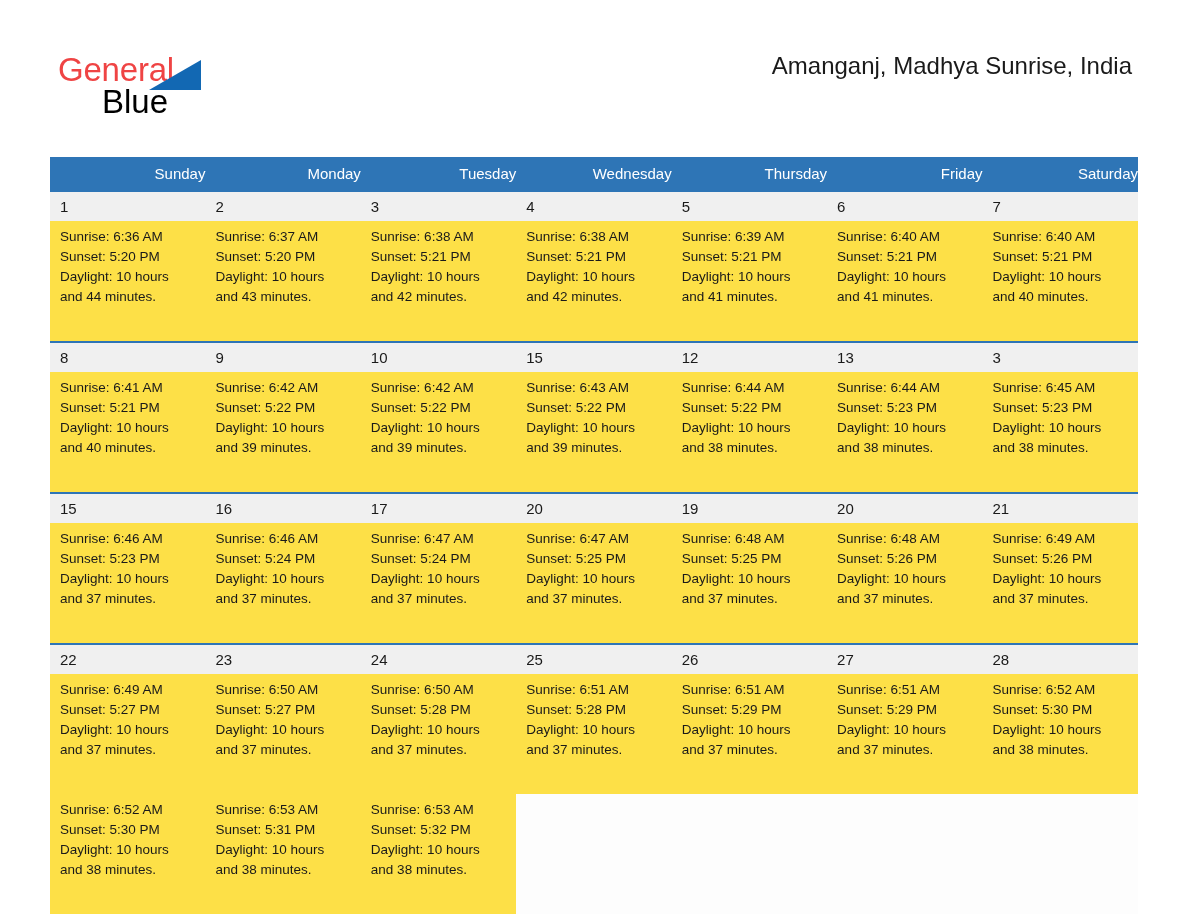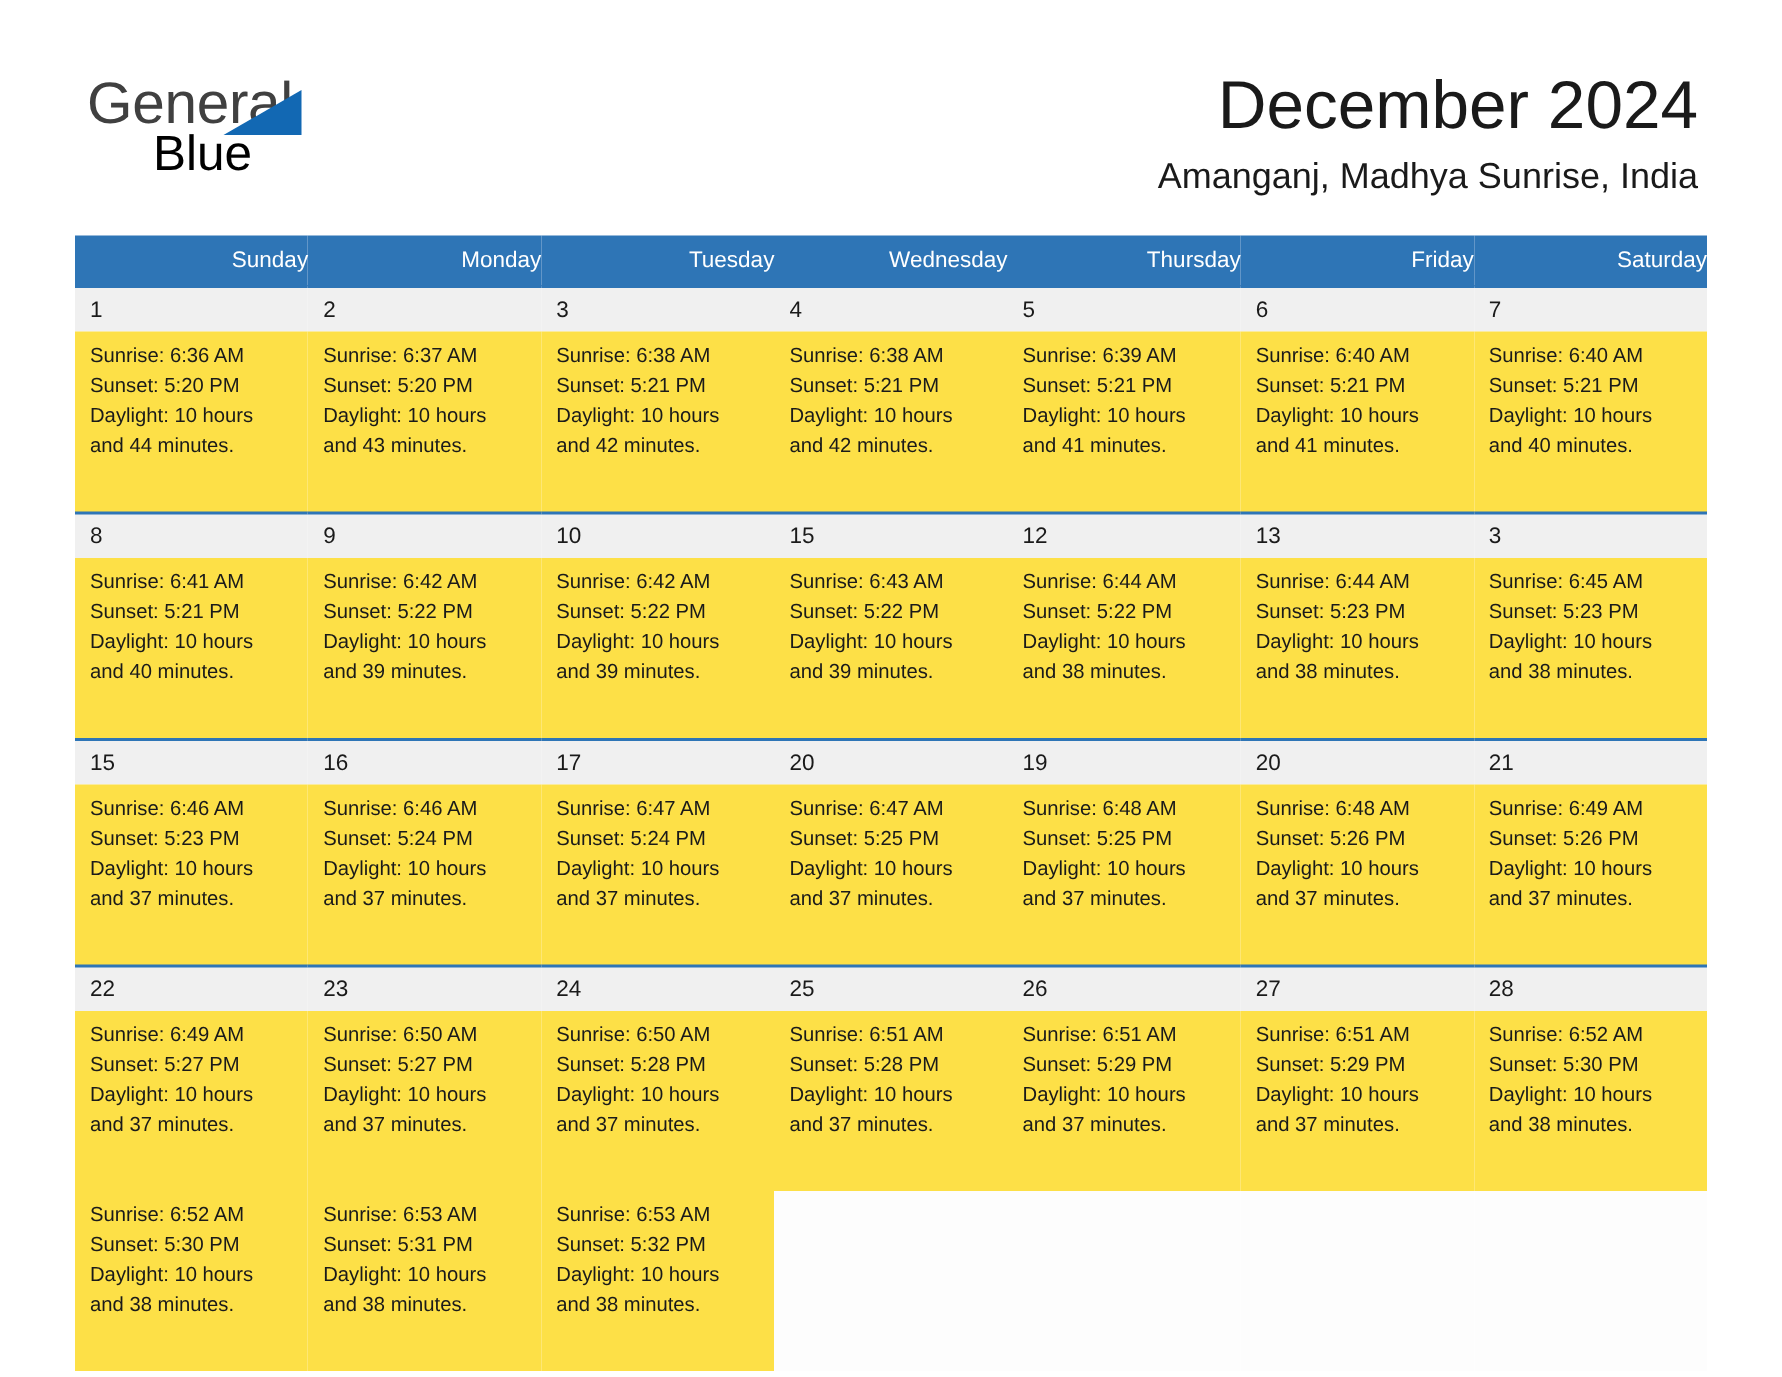--- a/index.html
+++ b/index.html
@@ -33,23 +33,23 @@
     position: absolute;
     left: 58px;
     top: 52px;
     width: 300px;
     height: 72px;
   }
   .logo-general {
     position: absolute;
     left: 0;
     top: 0;
-    font-size: 39px;
+    font-size: 33px;
     line-height: 36px;
-    color: #404040;
+    color: #ef4444;
     letter-spacing: -0.2px;
     font-weight: 400;
   }
   .logo-triangle {
     position: absolute;
     left: 91px;
     top: 8px;
     width: 0;
     height: 0;
     border-style: solid;
@@ -145,21 +145,20 @@
 
   <div class="header">
 
     <div class="logo">
       <span class="logo-general">General</span>
       <span class="logo-triangle"></span>
       <span class="logo-blue">Blue</span>
     </div>
 
     <div class="title-block">
-      <div class="month-title">December 2024</div>
       <div class="location-title">Amanganj, Madhya Sunrise, India</div>
     </div>
 
   </div>
 
   <table class="calendar">
     <colgroup>
       <col>
         <col>
         <col>

